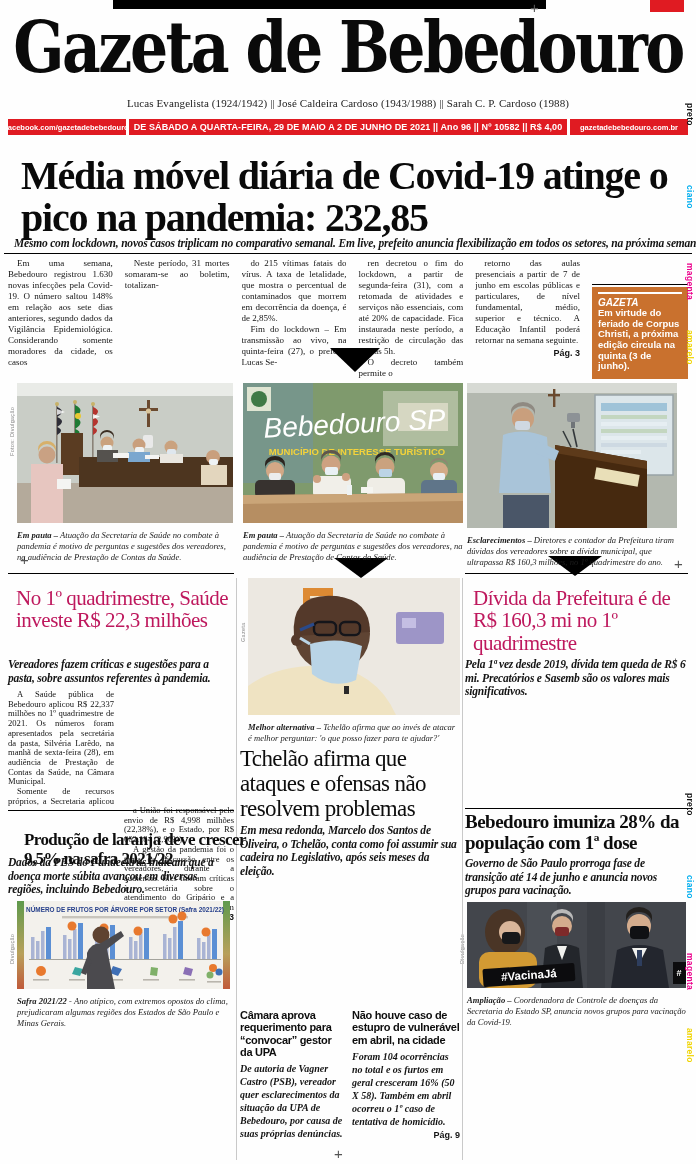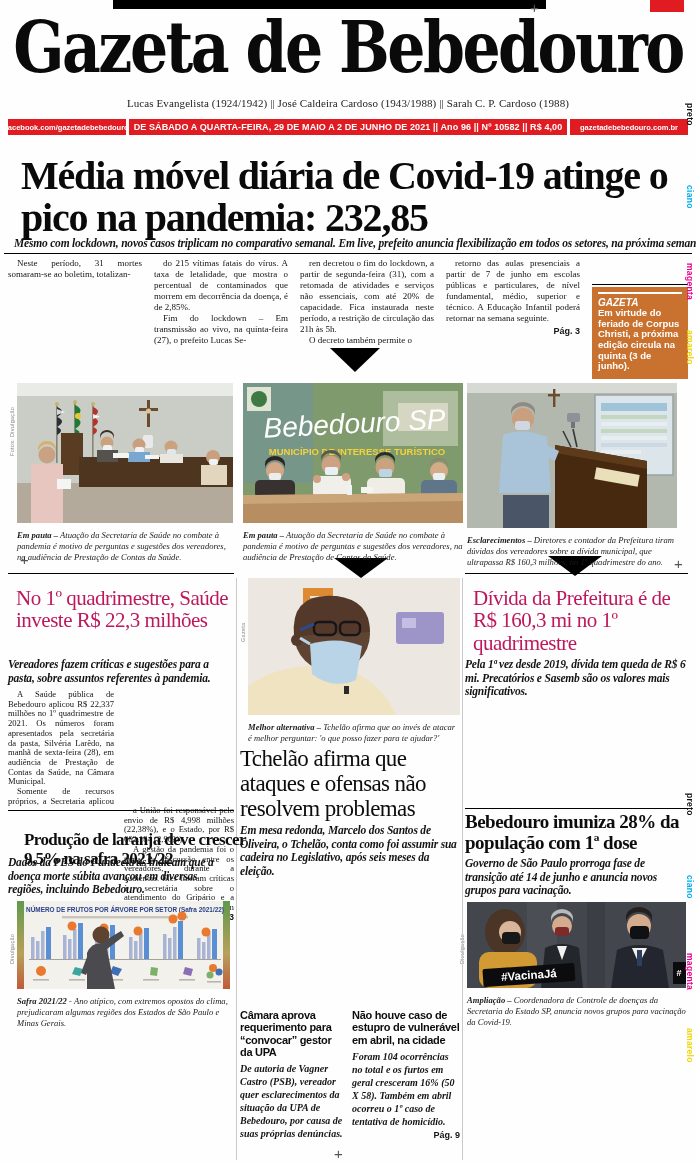--- a/index.html
+++ b/index.html
@@ -92,20 +92,23 @@
     <div class="seg seg-small" style="width:118px;">
       <span>gazetadebebedouro.com.br</span>
     </div>
   </div>
 
   <h2 class="abs lead-headline" style="left:5px;top:139px;width:690px;">Média móvel diária de Covid-19 atinge o pico na pandemia: 232,85</h2>
   <div class="abs lead-deck" style="left:6px;top:237px;width:688px;">Mesmo com lockdown, novos casos triplicam no comparativo semanal. Em live, prefeito anuncia flexibilização em todos os setores, na próxima semana.</div>
   <div class="abs rule" style="left:4px;top:253px;width:688px;"></div>
 
   <div class="abs lead-cols" style="left:8px;top:258px;width:680px;height:120px;">
+    <div class="body-col">
+      <p>Em uma semana, Bebedouro registrou 1.630 novas infecções pela Covid-19. O número saltou 148% em relação aos sete dias anteriores, segundo dados da Vigilância Epidemiológica. Considerando somente moradores da cidade, os casos</p>
+    </div>
     <div class="body-col">
       <p>Neste período, 31 mortes somaram-se ao boletim, totalizan-</p>
     </div>
     <div class="body-col">
       <p>do 215 vítimas fatais do vírus. A taxa de letalidade, que mostra o percentual de contaminados que morrem em decorrência da doença, é de 2,85%.</p>
       <p>Fim do lockdown – Em transmissão ao vivo, na quinta-feira (27), o prefeito Lucas Se-</p>
     </div>
     <div class="body-col">
       <p>ren decretou o fim do lockdown, a partir de segunda-feira (31), com a retomada de atividades e serviços não essenciais, com até 20% de capacidade. Fica instaurada neste período, a restrição de circulação das 21h às 5h.</p>
       <p>O decreto também permite o</p>

